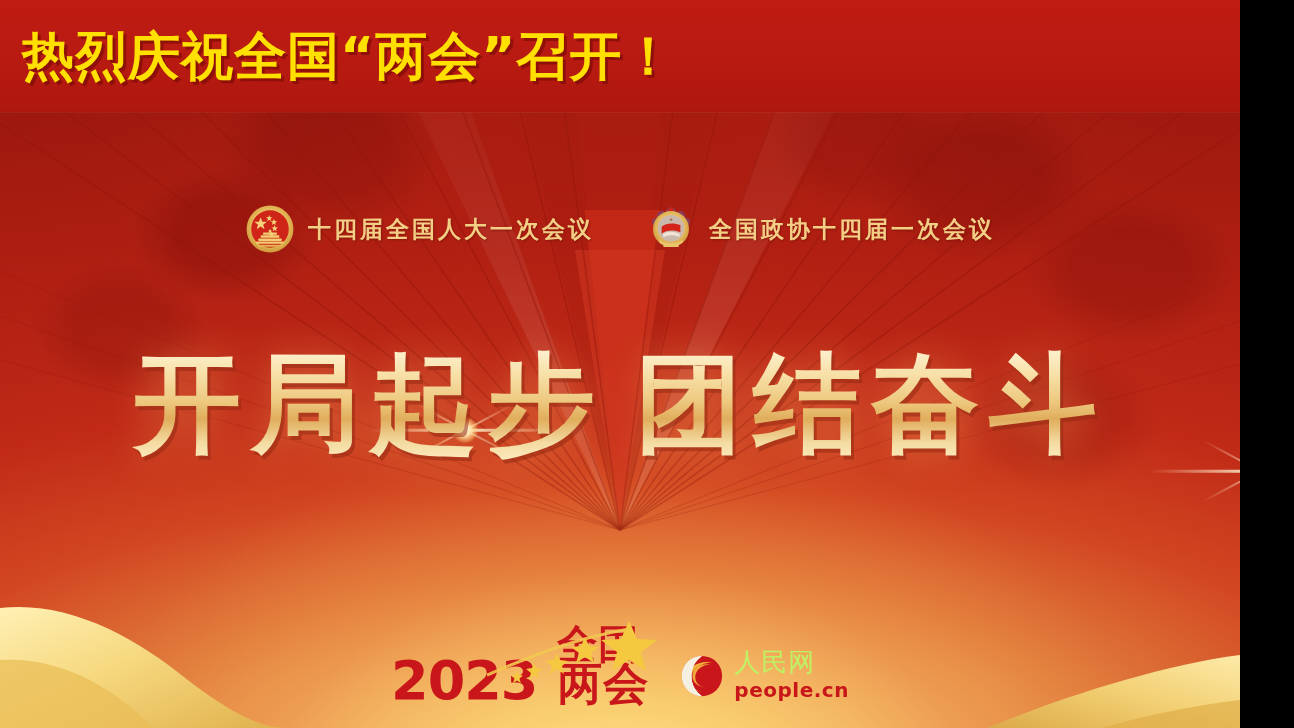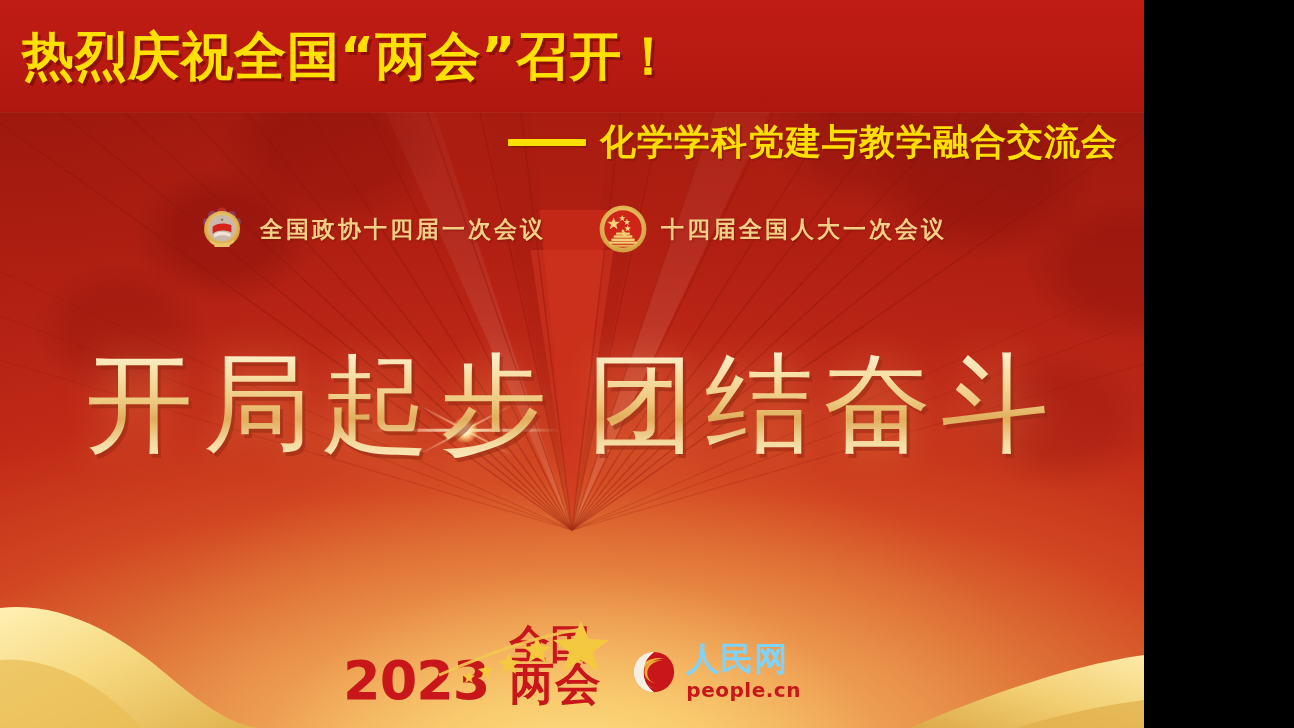--- a/index.html
+++ b/index.html
@@ -2,21 +2,21 @@
 <html lang="zh"><head>
 <meta charset="utf-8">
 <title>两会</title>
 <style>
   html,body{margin:0;padding:0;background:#000;}
   body{
     font-family:"DejaVu Sans","Liberation Sans",sans-serif;
   }
   #poster{
     position:relative;
-    width:1144px;
+    width:1240px;
     height:728px;
     overflow:hidden;
     background:#bd2418;
   }
 
   
   .bg-base{
     position:absolute; inset:0;
     background:
       radial-gradient(ellipse 120% 70% at 50% 103%, #f6e08a 0%, #f3cf74 9%, #eda95c 20%, #e07b3c 34%, #d24621 52%, #c02a17 72%, #b01f12 100%),
@@ -127,21 +127,21 @@
     text-shadow:1px 1px 2px rgba(110,15,8,.6);
     white-space:nowrap;
   }
   .emblem-icon{ width:50px; height:50px; display:block; }
 
   
   .slogan{
     position:absolute; left:0; right:0; top:344px;
     text-align:center;
     font-size:108px;
-    font-weight:normal;
+    font-weight:bold;
     line-height:1.12;
     letter-spacing:10px;
     white-space:nowrap;
     background:linear-gradient(180deg,#fff5d8 0%,#f7dfa6 26%,#edc87e 48%,#e0ad5c 62%,#f4dca3 82%,#ffeec4 100%);
     -webkit-background-clip:text;
     background-clip:text;
     color:transparent;
     -webkit-text-fill-color:transparent;
     filter:drop-shadow(3px 4px 0 rgba(150,42,18,.55)) drop-shadow(0 0 18px rgba(255,190,110,.35));
   }
@@ -165,21 +165,21 @@
   }
   .lh-cn .bot{
     font-size:45px; font-weight:bold; color:#c8161a; line-height:.95; letter-spacing:1px;
     display:block;
   }
   .lh-stars{ position:absolute; left:88px; top:-6px; width:200px; height:74px; pointer-events:none; }
   .people-logo{ display:flex; align-items:center; gap:9px; margin-left:30px; margin-bottom:4px; }
   .people-mark{ width:46px; height:46px; display:block; }
   .people-text{ display:flex; flex-direction:column; align-items:flex-start; }
   .people-cn{
-    font-size:33px; font-weight:bold; color:#7dd3fc; line-height:1; letter-spacing:1px;
+    font-size:26px; font-weight:normal; color:#bef264; line-height:1; letter-spacing:1px;
   }
   .people-en{
     font-size:20px; font-weight:bold; color:#c8161a; letter-spacing:.5px; margin-top:3px;
     font-family:"DejaVu Sans","Liberation Sans",sans-serif;
   }
 </style>
 </head>
 <body>
 
 <div id="poster">
@@ -278,58 +278,22 @@
     <div class="h" style="width:220px;"></div>
     <div class="d1" style="width:130px;"></div>
     <div class="d2" style="width:130px;"></div>
     <div class="core" style="width:34px;height:34px;"></div>
   </div>
 
   <div class="top-banner">
     <div class="headline">热烈庆祝全国“两会”召开！</div>
   </div>
 
-  <div class="subtitle-row">
-    <span class="subtitle-dash"></span>
-    <span class="subtitle-text">化学学科党建与教学融合交流会</span>
-  </div>
 
   <div class="emblem-row">
-
-    <div class="emblem-item">
-      <span>
-        <svg class="emblem-icon" viewBox="0 0 64 64" aria-hidden="true">
-          <defs>
-            <radialGradient id="cp-g" cx="50%" cy="45%" r="62%">
-              <stop offset="0%" stop-color="#ffe9a8"></stop>
-              <stop offset="62%" stop-color="#e5b95c"></stop>
-              <stop offset="100%" stop-color="#c68f31"></stop>
-            </radialGradient>
-          </defs>
-          <g fill="#8c3c5a">
-            <circle cx="32" cy="11" r="6.5"></circle>
-            <circle cx="20" cy="15" r="6"></circle>
-            <circle cx="44" cy="15" r="6"></circle>
-            <circle cx="13" cy="23" r="5.4"></circle>
-            <circle cx="51" cy="23" r="5.4"></circle>
-          </g>
-          <circle cx="32" cy="8" r="3.2" fill="#cf2418"></circle>
-          <circle cx="32" cy="32" r="23" fill="url(#cp-g)"></circle>
-          <circle cx="32" cy="31" r="17" fill="#cbb8ad"></circle>
-          <text x="32" y="22" font-size="6" text-anchor="middle" fill="#8a6a3e" font-family="DejaVu Sans, sans-serif">★</text>
-          <path d="M20,29 C26,24 36,24 44,27 L44,36 C36,33 26,33 20,38 Z" fill="#d4241a"></path>
-          <path d="M22,38 C28,34 37,35 43,38 L43,42 C36,39 28,39 22,43 Z" fill="#f0e2d6"></path>
-          <g fill="#eac46b">
-            <path d="M17,45 C23,52 41,52 47,45 L47,49 C41,56 23,56 17,49 Z"></path>
-            <rect x="22" y="52" width="20" height="3" rx="1.4"></rect>
-          </g>
-        </svg>
-      </span>
-      <span class="label">全国政协十四届一次会议</span>
-    </div>
 
     <div class="emblem-item">
       <span>
         <svg class="emblem-icon" viewBox="0 0 64 64" aria-hidden="true">
           <defs>
             <radialGradient id="ne-g" cx="50%" cy="45%" r="60%">
               <stop offset="0%" stop-color="#ffe9a8"></stop>
               <stop offset="60%" stop-color="#e8bd5e"></stop>
               <stop offset="100%" stop-color="#c99233"></stop>
             </radialGradient>
@@ -351,20 +315,52 @@
             <rect x="14" y="48" width="36" height="3" rx="1.2"></rect>
           </g>
           <g fill="#e3b451">
             <rect x="16" y="52" width="32" height="2.6" rx="1.2"></rect>
           </g>
         </svg>
       </span>
       <span class="label">十四届全国人大一次会议</span>
     </div>
 
+    <div class="emblem-item">
+      <span>
+        <svg class="emblem-icon" viewBox="0 0 64 64" aria-hidden="true">
+          <defs>
+            <radialGradient id="cp-g" cx="50%" cy="45%" r="62%">
+              <stop offset="0%" stop-color="#ffe9a8"></stop>
+              <stop offset="62%" stop-color="#e5b95c"></stop>
+              <stop offset="100%" stop-color="#c68f31"></stop>
+            </radialGradient>
+          </defs>
+          <g fill="#8c3c5a">
+            <circle cx="32" cy="11" r="6.5"></circle>
+            <circle cx="20" cy="15" r="6"></circle>
+            <circle cx="44" cy="15" r="6"></circle>
+            <circle cx="13" cy="23" r="5.4"></circle>
+            <circle cx="51" cy="23" r="5.4"></circle>
+          </g>
+          <circle cx="32" cy="8" r="3.2" fill="#cf2418"></circle>
+          <circle cx="32" cy="32" r="23" fill="url(#cp-g)"></circle>
+          <circle cx="32" cy="31" r="17" fill="#cbb8ad"></circle>
+          <text x="32" y="22" font-size="6" text-anchor="middle" fill="#8a6a3e" font-family="DejaVu Sans, sans-serif">★</text>
+          <path d="M20,29 C26,24 36,24 44,27 L44,36 C36,33 26,33 20,38 Z" fill="#d4241a"></path>
+          <path d="M22,38 C28,34 37,35 43,38 L43,42 C36,39 28,39 22,43 Z" fill="#f0e2d6"></path>
+          <g fill="#eac46b">
+            <path d="M17,45 C23,52 41,52 47,45 L47,49 C41,56 23,56 17,49 Z"></path>
+            <rect x="22" y="52" width="20" height="3" rx="1.4"></rect>
+          </g>
+        </svg>
+      </span>
+      <span class="label">全国政协十四届一次会议</span>
+    </div>
+
   </div>
 
   <div class="slogan">
     <span>开局起步</span><span class="gap"></span><span>团结奋斗</span>
   </div>
 
   <div class="bottom-logo">
 
     <div class="lh-wrap">
       <span class="lh-year">2023</span>

